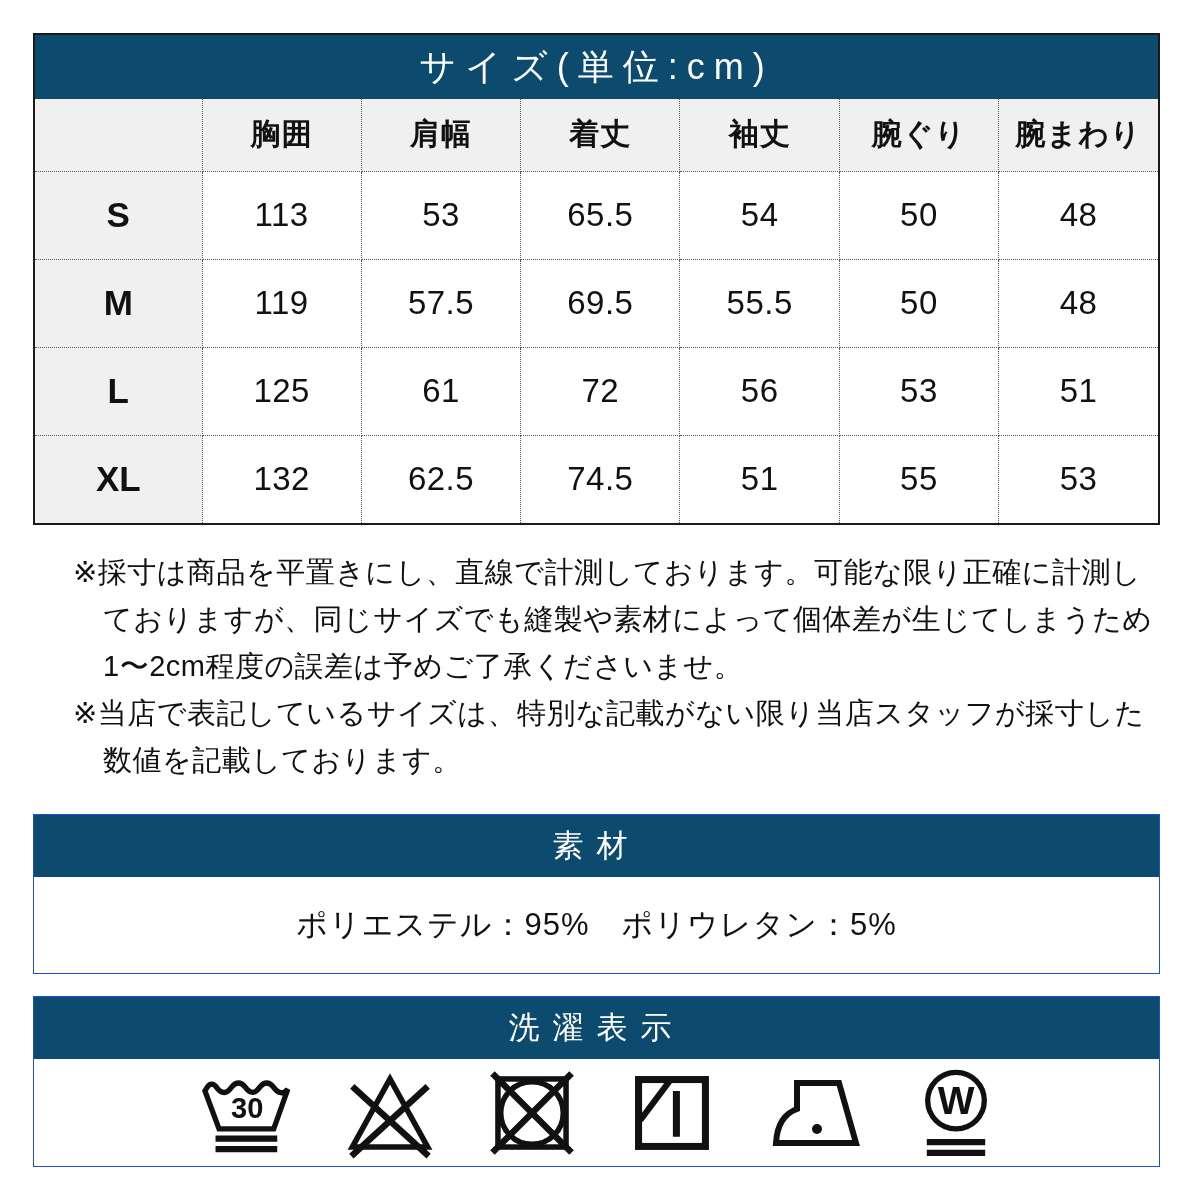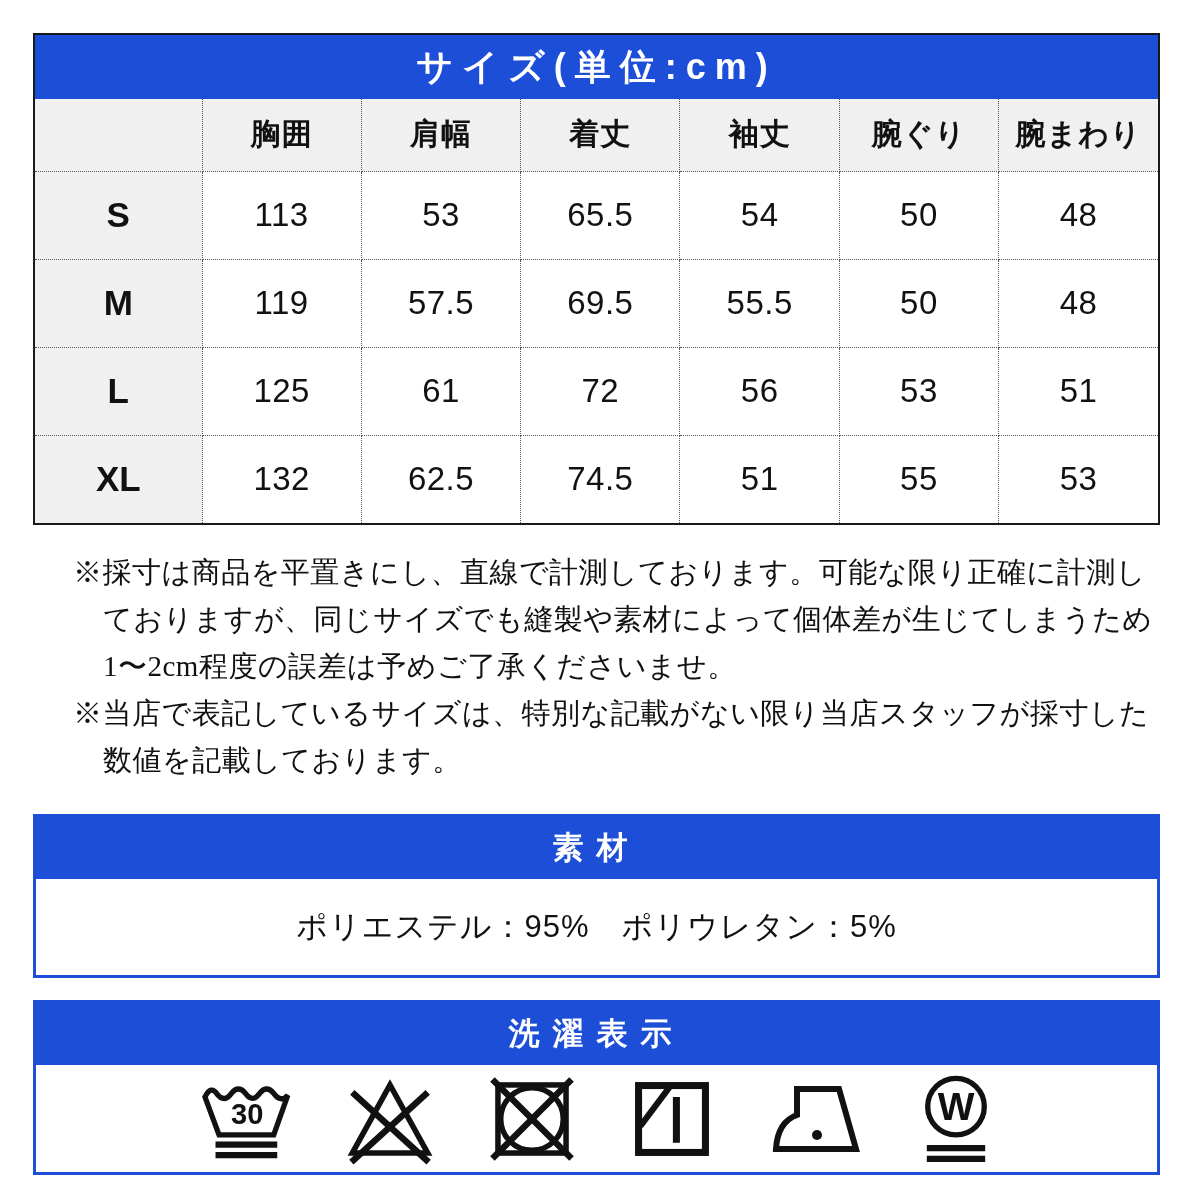--- a/index.html
+++ b/index.html
@@ -6,46 +6,46 @@
   html,body { background:#ffffff; }
   body {
     width:1200px; height:1200px;
     font-family:"Liberation Sans","DejaVu Sans",sans-serif;
     color:#111;
   }
   .content { width:1127px; margin-left:33px; padding-top:33px; }
 
   
   .bar {
-    background:#1d4ed8; color:#ffffff;
+    background:#0c4a6e; color:#ffffff;
     display:flex; align-items:center; justify-content:center;
-    font-weight:bold;
+    font-weight:normal;
   }
   .size-bar { height:64px; font-size:36px; letter-spacing:9px; }
 
   
   .size-box { border:2px solid #1a1a1a; }
   table { width:100%; border-collapse:collapse; table-layout:fixed; }
   th,td { border:1px dotted #555; text-align:center; vertical-align:middle; }
   tr > *:first-child { border-left:none; }
   tr > *:last-child  { border-right:none; }
   tr:first-child > * { border-top:none; }
   tr:last-child > *  { border-bottom:none; }
   .head-row th { height:72px; background:#f0f0f0; font-size:30px; font-weight:bold; letter-spacing:1px; }
   .size-label  { background:#f0f0f0; font-size:35px; font-weight:bold; }
   td { height:88px; font-size:33px; background:#ffffff; font-weight:normal; letter-spacing:0.5px; }
   col.c0 { width:167px; }
 
   
   .notes { margin:24px 0 0 40px; }
-  .note-line { font-size:29px; line-height:47px; letter-spacing:0.5px;font-family:Liberation Serif, serif; }
+  .note-line { font-size:29px; line-height:47px; letter-spacing:0.5px; }
   .note-line.cont { padding-left:30px; }
 
   
-  .panel { border:3px solid #1d4ed8; background:#ffffff; }
+  .panel { border:1px solid #1d4ed8; background:#ffffff; }
   .material-panel { margin-top:30px; }
   .care-panel { margin-top:22px; }
   .panel-bar { height:62px; font-size:31px; letter-spacing:13px; }
   .panel-body { display:flex; align-items:center; justify-content:center; }
   .material-body { height:96px; font-size:31px; letter-spacing:1px; }
   .care-body { height:107px; gap:50px; }
   .care-icon { display:block; }
 </style>
 </head>
 <body>

